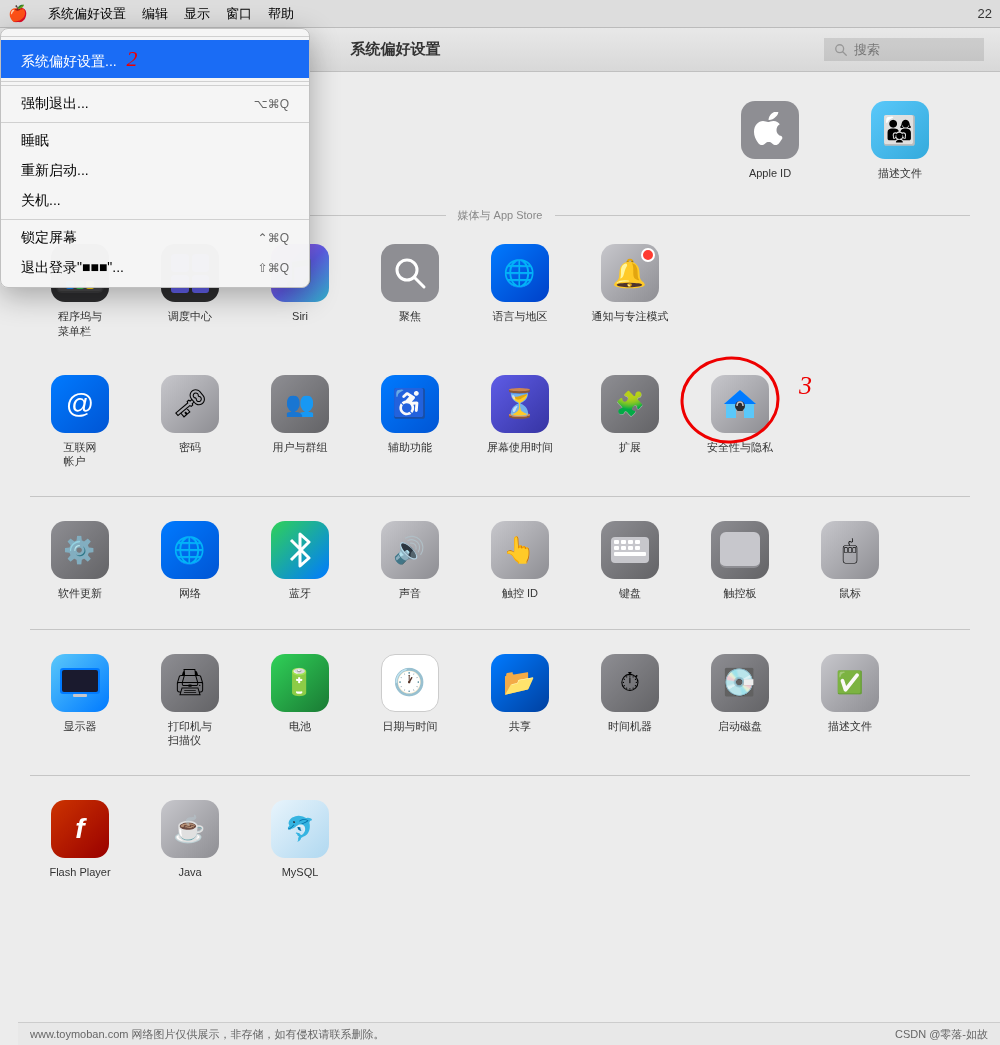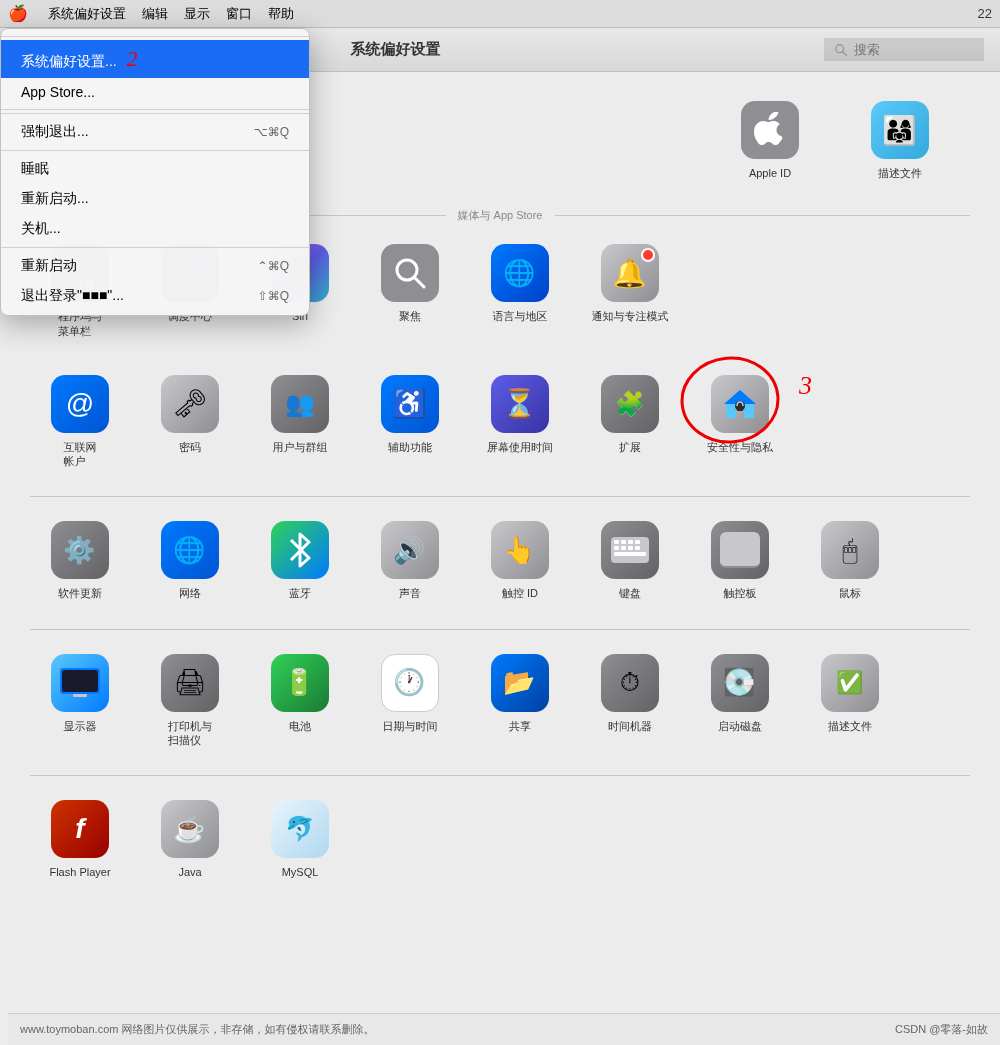--- a/index.html
+++ b/index.html
@@ -177,23 +177,23 @@
     .section-header .label {
       font-size: 11px;
       color: #888;
       padding: 0 12px;
     }
 
     
     .footer {
       position: absolute;
       bottom: 0;
-      left: 8px;
+      left: 18px;
       right: 0;
-      height: 32px;
+      height: 23px;
       background: #e8e8e8;
       border-top: 1px solid #ccc;
       display: flex;
       align-items: center;
       justify-content: space-between;
       padding: 0 12px;
       font-size: 11px;
       color: #666;
     }
 
@@ -220,42 +220,39 @@
 </div>
 
 <div class="apple-menu">
   <div class="menu-separator"></div>
   <div class="menu-item active">
     <span>
       <span>系统偏好设置...</span>
       <span class="annotation-2">2</span>
     </span>
   </div>
-  <div class="menu-item">
-    <span>App Store...</span>
-  </div>
   <div class="menu-separator"></div>
   <div class="menu-separator"></div>
   <div class="menu-item">
     <span>强制退出...</span>
     <span class="shortcut">⌥⌘Q</span>
   </div>
   <div class="menu-separator"></div>
   <div class="menu-item">
     <span>睡眠</span>
   </div>
   <div class="menu-item">
     <span>重新启动...</span>
   </div>
   <div class="menu-item">
     <span>关机...</span>
   </div>
   <div class="menu-separator"></div>
   <div class="menu-item">
-    <span>重新启动</span>
+    <span>锁定屏幕</span>
     <span class="shortcut">⌃⌘Q</span>
   </div>
   <div class="menu-item">
     <span>退出登录"■■■"...</span>
     <span class="shortcut">⇧⌘Q</span>
   </div>
 </div>
 
 <div style="position: absolute; top: 28px; left: 0; right: 0; bottom: 0; background: #ececec;">
 

